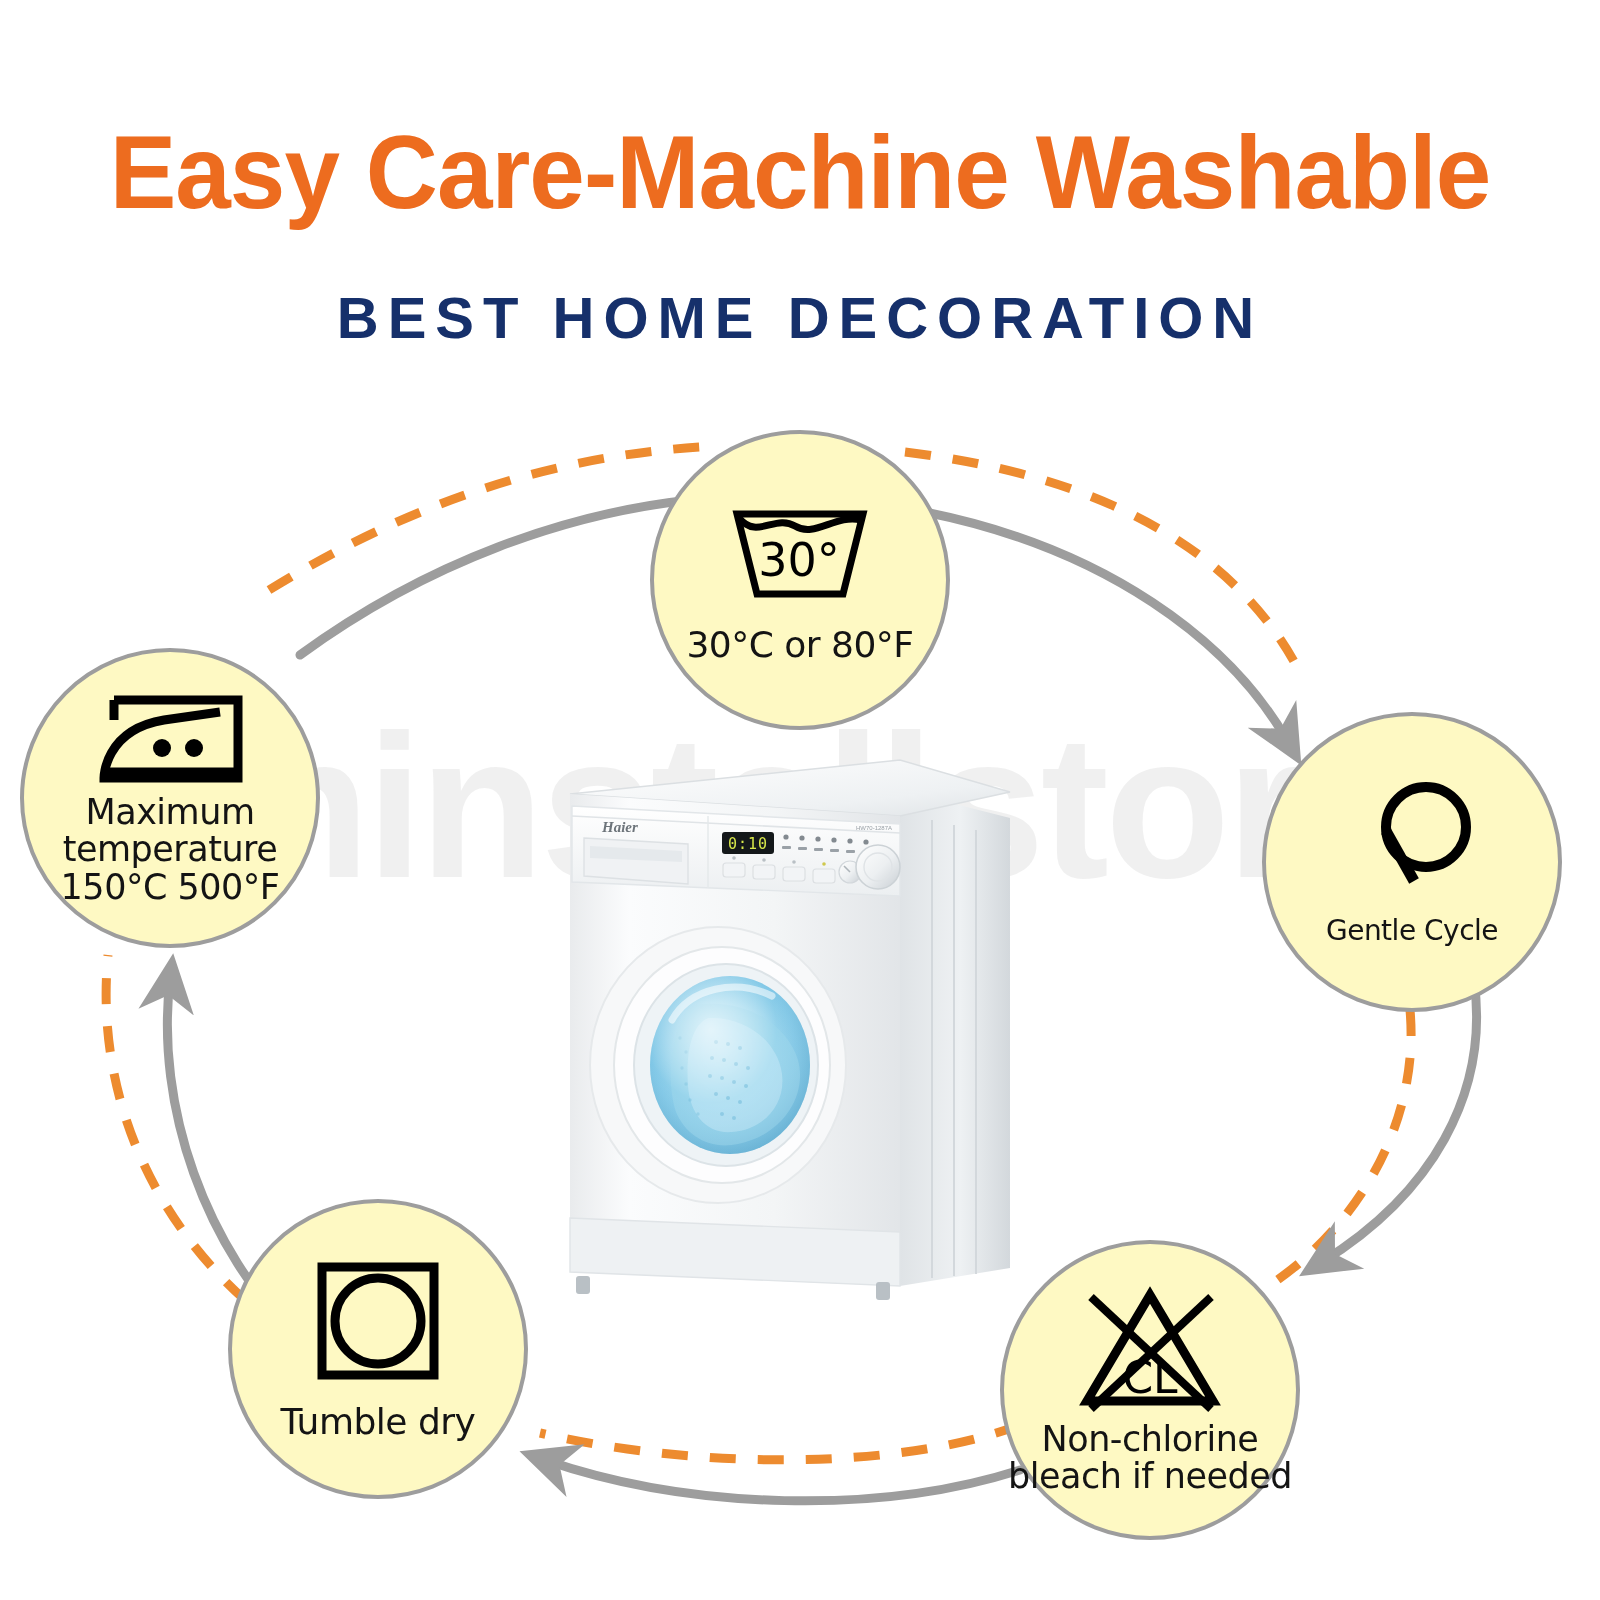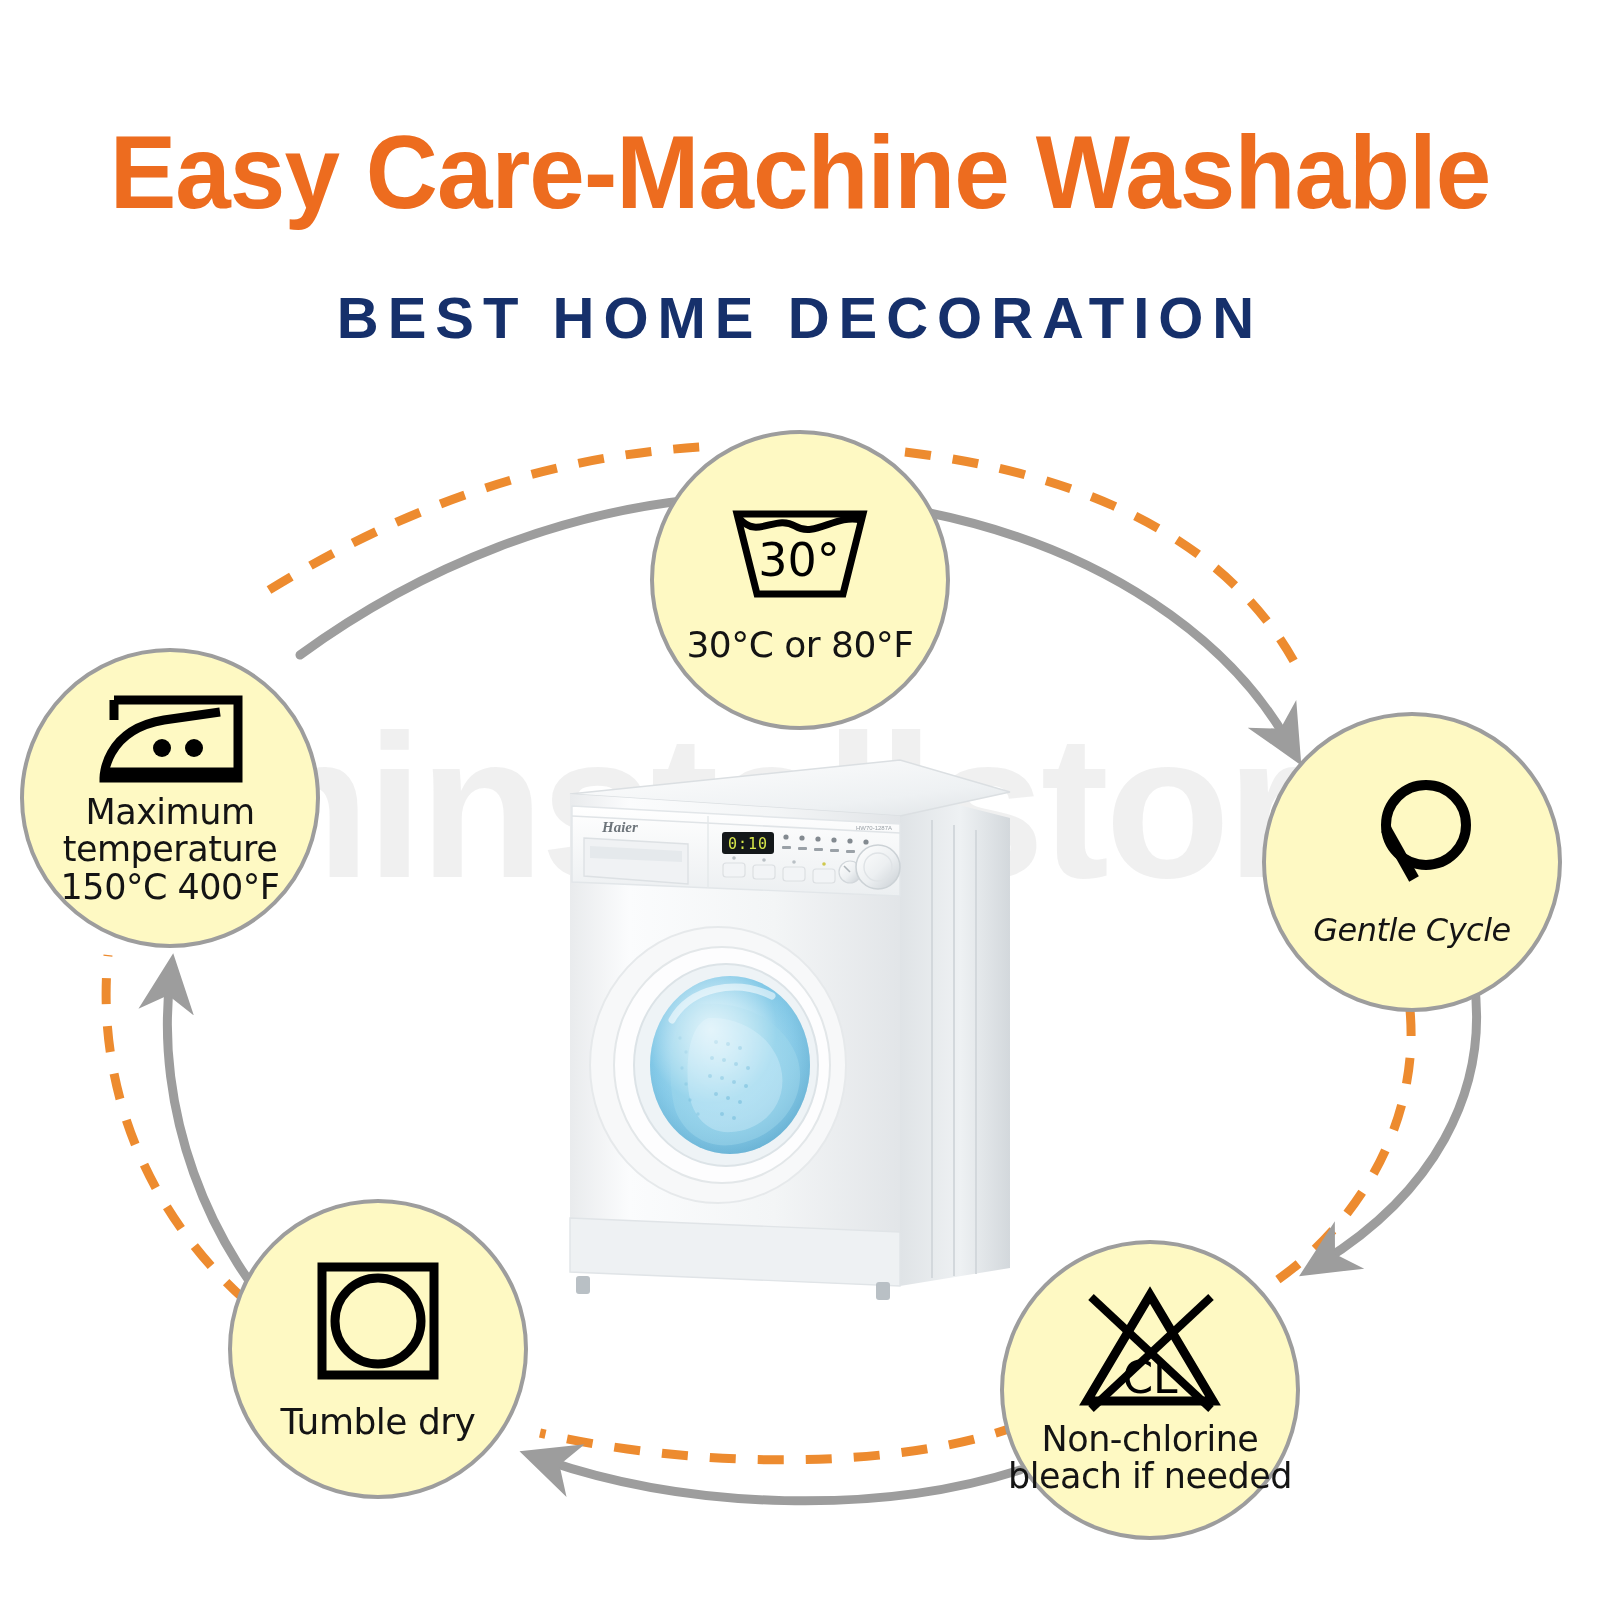--- a/index.html
+++ b/index.html
@@ -79,21 +79,21 @@
 
   
   #node-wash   { left: 650px;  top: 430px;  width: 300px; height: 300px; }
   #node-iron   { left: 20px;   top: 648px;  width: 300px; height: 300px; }
   #node-gentle { left: 1262px; top: 712px;  width: 300px; height: 300px; }
   #node-bleach { left: 1000px; top: 1240px; width: 300px; height: 300px; }
   #node-tumble { left: 228px;  top: 1199px; width: 300px; height: 300px; }
 
   #node-wash   .cap { margin-top: 20px; font-size: 36px; }
   #node-iron   .cap { margin-top: 6px;  font-size: 35px; }
-  #node-gentle .cap { margin-top: 7px; font-size: 32px; font-style: italic; }
+  #node-gentle .cap { margin-top: 7px; font-size: 28px; }
   #node-bleach .cap { margin-top: 4px;  font-size: 35px; }
   #node-tumble .cap { margin-top: 18px; font-size: 36px; }
 
   
   #washer { position:absolute; left: 540px; top: 720px; width: 500px; height: 620px; }
 </style>
 </head>
 <body>
 
 <div id="stage">
@@ -290,21 +290,21 @@
   <div class="node" id="node-iron">
     <span class="glyph">
       <svg width="160" height="98" viewBox="0 0 160 98">
         <path d="M24,10 L148,10 L148,88 L14,88 C14,88 14,40 74,30 L130,22" fill="none" stroke="#000" stroke-width="9" stroke-linejoin="miter"></path>
         <path d="M24,10 L24,30" stroke="#000" stroke-width="9"></path>
         <path d="M16,82 L148,82" stroke="#000" stroke-width="9"></path>
         <circle cx="72" cy="58" r="9" fill="#000"></circle>
         <circle cx="104" cy="58" r="9" fill="#000"></circle>
       </svg>
     </span>
-    <span class="cap">Maximum temperature 150°C 400°F</span>
+    <span class="cap">Maximum temperature 150°C 500°F</span>
   </div>
 
   <div class="node" id="node-gentle">
     <span class="glyph">
       <svg width="140" height="130" viewBox="0 0 140 130">
         <circle cx="84" cy="48" r="40" fill="none" stroke="#000" stroke-width="10"></circle>
         <path d="M44,52 L72,102" stroke="#000" stroke-width="11" stroke-linecap="butt"></path>
       </svg>
     </span>
     <span class="cap">Gentle Cycle</span>

